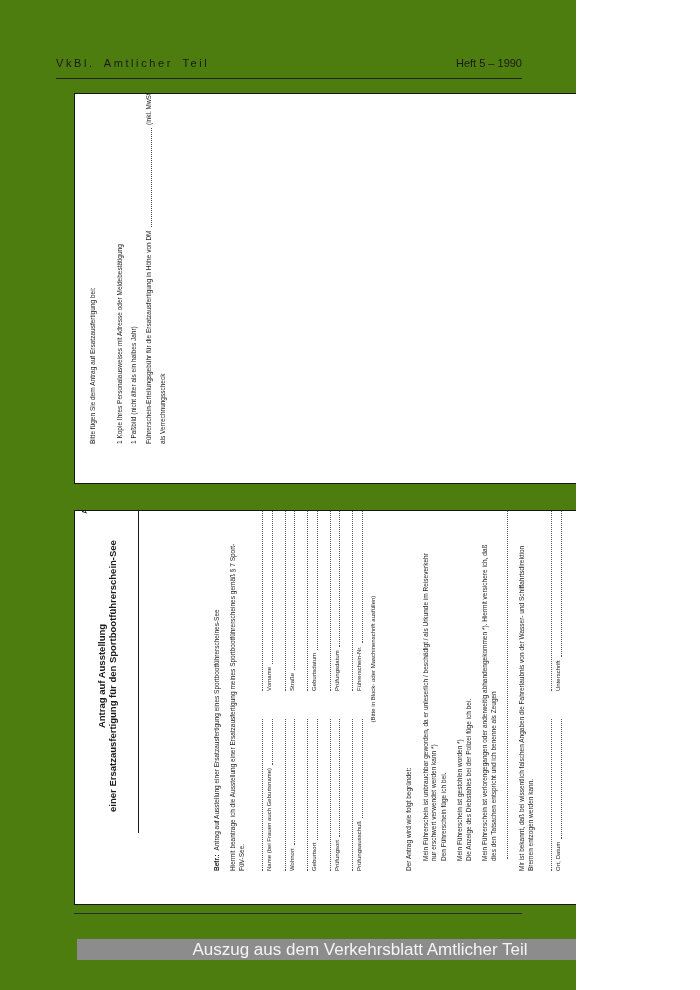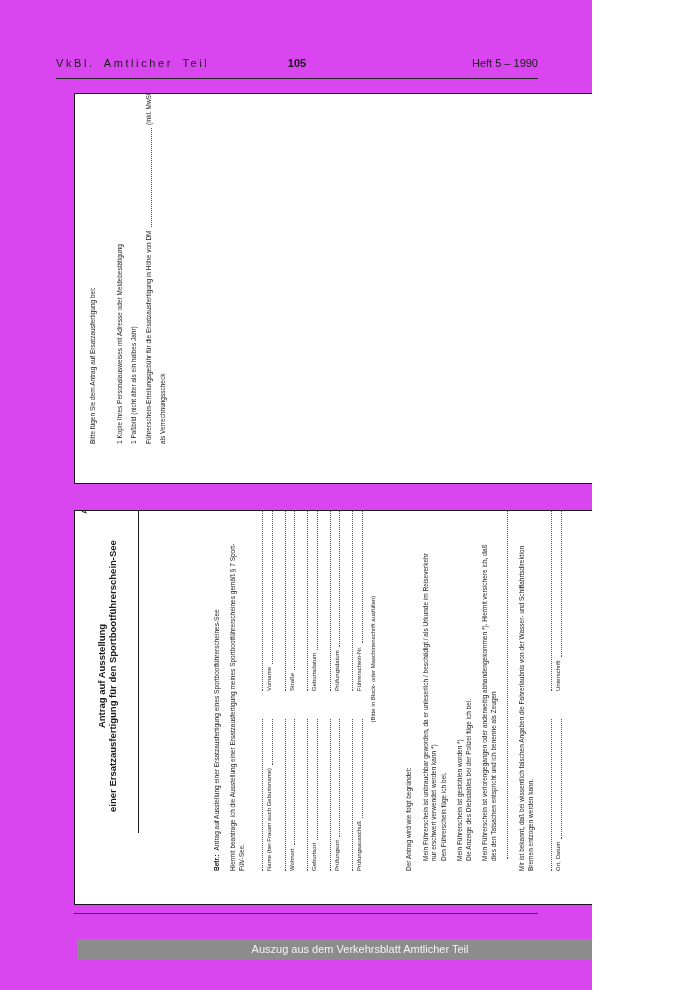--- a/index.html
+++ b/index.html
@@ -1,18 +1,18 @@
 <!DOCTYPE html>
 <html><head>
 <meta charset="utf-8">
 <style>
   html,body{margin:0;padding:0;background:#ffffff;}
   #page{
-    position:relative;width:576px;height:990px;background:#d946ef;overflow:hidden;
-    font-family:"Liberation Sans","DejaVu Sans",sans-serif;color:#1a1a1a;padding-left:16px;
+    position:relative;width:576px;height:990px;background:#4d7c0f;overflow:hidden;
+    font-family:"Liberation Sans","DejaVu Sans",sans-serif;color:#1a1a1a;
   }
   
   .doc-header{position:absolute;left:56px;right:54px;top:57px;height:16px;font-size:11px;}
   .dh-left{position:absolute;left:0;top:0;letter-spacing:2.6px;word-spacing:4px;}
   .dh-center{position:absolute;left:0;right:0;top:0;text-align:center;font-weight:bold;}
   .dh-right{position:absolute;right:0;top:0;}
   .header-rule{position:absolute;left:56px;right:54px;top:78px;border-top:1.3px solid #222;}
 
   
   .scanbox{position:absolute;left:74px;width:569px;border:1.5px solid #161616;background:#fff;overflow:hidden;}
@@ -58,31 +58,30 @@
   .b2 .witness-dotline{margin:8px 0 0 12px;border-bottom:1px dotted #555;height:1px;}
   .b2 .declaration{margin-top:10px;white-space:nowrap;}
   .b2 .sigrow{margin-top:12px;}
   .b2 .bottom-rule{margin:30px 0 0 -16px;border-top:1px solid #1a1a1a;margin-right:-4px;}
   .b2 .form-footer{margin-top:3px;display:flex;justify-content:space-between;font-size:6px;}
 
   
   .bottom-rule-page{position:absolute;left:74px;right:54px;top:913px;border-top:1px solid #2a2a2a;}
   .caption-bar{
     position:absolute;left:77px;top:939px;width:566px;height:21px;
-    background:#8c8c8c;color:#f4f4f4;font-size:11px;line-height:21px;text-align:center;
+    background:#8c8c8c;color:#f4f4f4;font-size:17px;line-height:21px;text-align:center;
   }
 </style>
 </head>
 <body>
 
 <div id="page">
 
   <div class="doc-header">
     <span class="dh-left">VkBl. Amtlicher Teil</span>
-    <span class="dh-center">105</span>
     <span class="dh-right">Heft 5 – 1990</span>
   </div>
   <div class="header-rule"></div>
 
   <div class="scanbox" id="box1">
     <div class="rot b1" id="rot1">
       <div class="intro">Bitte fügen Sie dem Antrag auf Ersatzausfertigung bei:</div>
       <div class="enc1">1 Kopie Ihres Personalausweises mit Adresse oder Meldebestätigung</div>
       <div class="enc2">1 Paßbild (nicht älter als ein halbes Jahr)</div>
       <div class="fee">

